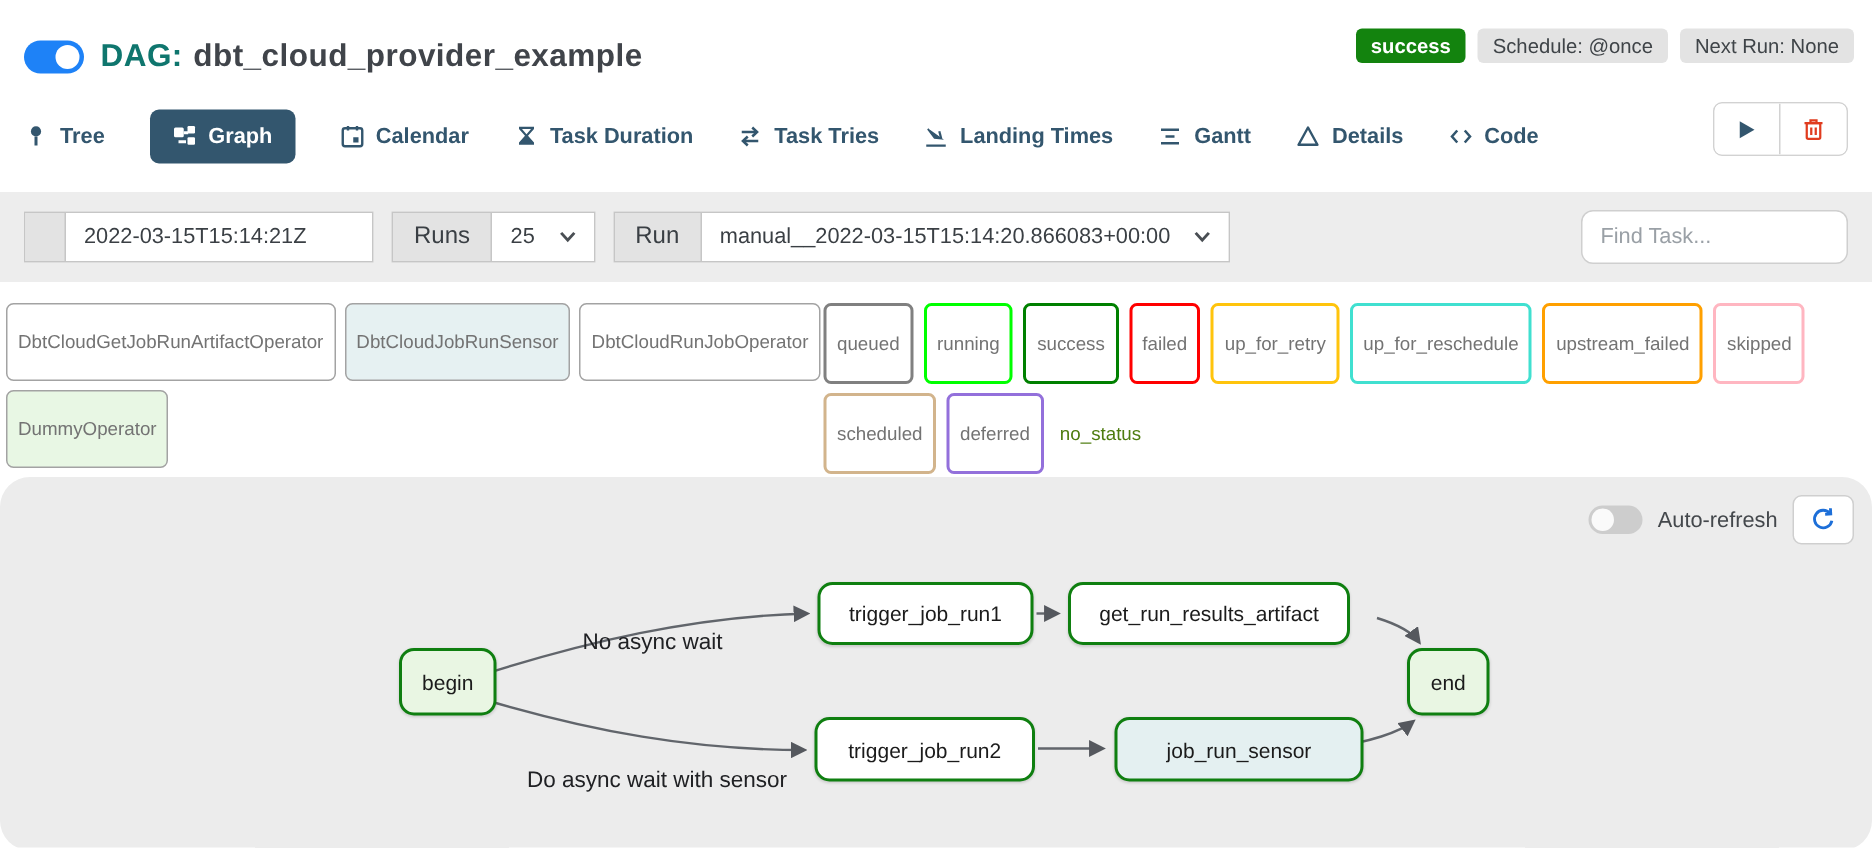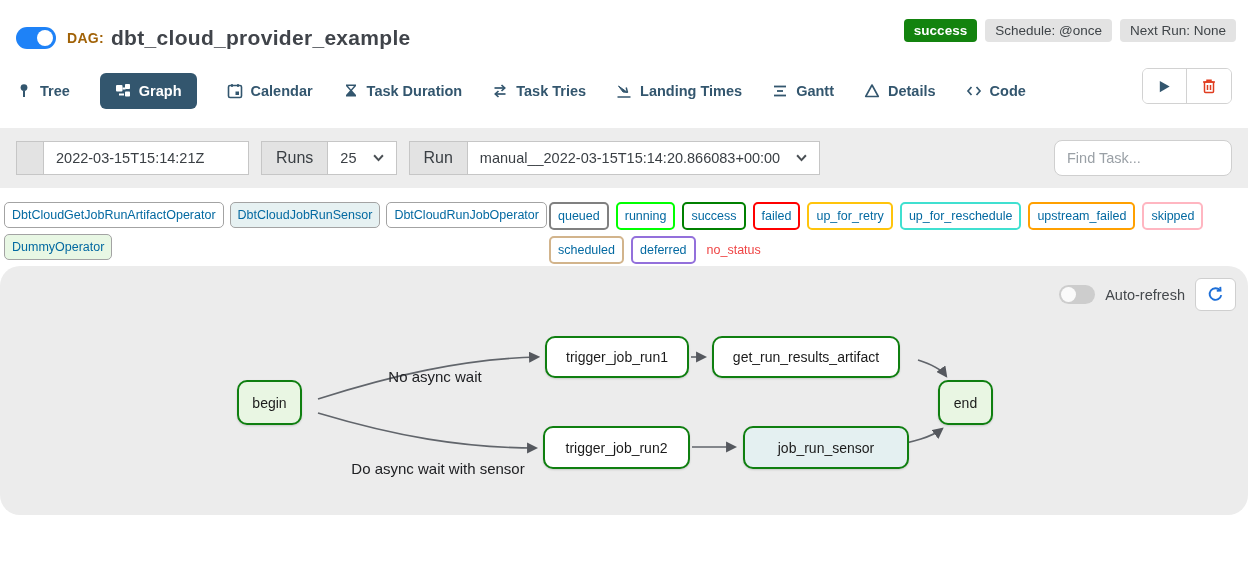--- a/index.html
+++ b/index.html
@@ -4,21 +4,21 @@
 <style>
   * { box-sizing: border-box; margin: 0; padding: 0; }
   html,body { width:1248px; height:565px; overflow:hidden; background:#fff;
     font-family:"Liberation Sans","DejaVu Sans",sans-serif; color:#3c4043; }
 
   
   .header { position:relative; padding:26px 16px 0 16px; display:flex; align-items:center; }
   .toggle-on { width:40px; height:22px; border-radius:11px; background:#1e82f7; position:relative;
     display:inline-block; cursor:pointer; }
   .toggle-on .knob { position:absolute; right:3px; top:3px; width:16px; height:16px; border-radius:50%; background:#fff; }
-  .dag-prefix { color:#a16207; font-size:14px; font-weight:700; margin-left:11px; letter-spacing:.3px; }
+  .dag-prefix { color:#0f766e; font-size:21px; font-weight:700; margin-left:11px; letter-spacing:.3px; }
   .dag-id { color:#40444a; font-size:21px; font-weight:700; margin-left:7px; letter-spacing:.3px; }
   .header-badges { position:absolute; top:19px; right:12px; display:flex; gap:8px; }
   .badge { font-size:13.5px; padding:4px 10px; border-radius:4px; font-weight:600; }
   .badge-success { background:#13830e; color:#fff; }
   .badge-gray { background:#e3e3e3; color:#3f4448; font-weight:500; }
 
   
   .tabbar { margin-top:20px; padding:0 16px; position:relative; display:flex; align-items:center; height:42px; }
   #tabs { display:flex; align-items:center; gap:30px; }
   .tab { display:flex; align-items:center; gap:8px; color:#33566e; font-size:14.5px; font-weight:600; cursor:pointer; white-space:nowrap; }
@@ -48,24 +48,24 @@
   .find-input { margin-left:auto; height:36px; width:178px; border:1px solid #cfcfcf; border-radius:8px;
     padding:0 12px; font-size:14.5px; color:#3a3f44; background:#fff; outline:none; font-family:inherit; }
   .find-input::placeholder { color:#9aa0a6; }
   .update-btn { height:34px; background:#fff; border:1.5px solid #1d7bf0; color:#1d7bf0; border-radius:6px;
     padding:0 16px; font-size:14.5px; font-weight:500; cursor:pointer; font-family:inherit; }
 
   
   .legend { margin-top:14px; padding:0 4px; display:flex; align-items:flex-start; }
   #legend-ops { width:545px; display:flex; flex-wrap:wrap; gap:6px; }
   #legend-statuses { flex:1; display:flex; flex-wrap:wrap; gap:6px 7px; align-items:center; }
-  .lbadge { font-size:12.5px; color:#0369a1; border-radius:5px; padding:5px 7px; white-space:nowrap; }
+  .lbadge { font-size:12.5px; color:#737373; border-radius:5px; padding:18px 7px; white-space:nowrap; }
   .op-badge { border:1.5px solid #a3a3a3; }
   .st-badge { border:2px solid; background:#fff; }
-  .st-plain { border:none; padding:2px 4px; color:#ef4444; }
+  .st-plain { border:none; padding:2px 4px; color:#4d7c0f; }
 
   
   .graph-panel { margin-top:2px; position:relative; background:#ececec; height:249px;border-radius:20px; }
   .autorefresh { position:absolute; top:12px; right:12px; display:flex; align-items:center; gap:10px; z-index:5; }
   .toggle-off { width:36px; height:19px; border-radius:10px; background:#cdcdcd; position:relative; cursor:pointer; }
   .toggle-off .knob { position:absolute; left:2px; top:2px; width:15px; height:15px; border-radius:50%; background:#fafafa; }
   .ar-label { font-size:14.5px; color:#44484c; }
   .refresh-btn { background:#fff; border:1px solid #cfcfcf; border-radius:6px; padding:7px 11px; cursor:pointer;
     display:flex; align-items:center; }
   #edges { position:absolute; left:0; top:0; }
@@ -291,21 +291,21 @@
     <g fill="none" stroke="#61656b" stroke-width="1.6">
       <path d="M318,133 C390,110 462,93 538,91" marker-end="url(#arrow)"></path>
       <path d="M318,147 C395,170 462,182 536,182" marker-end="url(#arrow)"></path>
       <path d="M691,91 L705,91" marker-end="url(#arrow)"></path>
       <path d="M692,181 L735,181" marker-end="url(#arrow)"></path>
       <path d="M918,94 C931,98 941,103 946,110" marker-end="url(#arrow)"></path>
       <path d="M887,180 C913,177 933,170 942,163" marker-end="url(#arrow)"></path>
     </g>
   </svg>
   <div id="nodes">
-      <div class="node" style="left: 237px; top: 114px; width: 65px; height: 45px; background: rgb(233, 246, 227); border-color: rgb(15, 127, 16);">begin</div>
+      <div class="node" style="left: 266px; top: 114px; width: 65px; height: 45px; background: rgb(233, 246, 227); border-color: rgb(15, 127, 16);">begin</div>
       <div class="node" style="left: 545px; top: 70px; width: 144px; height: 42px; background: rgb(255, 255, 255); border-color: rgb(15, 127, 16);">trigger_job_run1</div>
       <div class="node" style="left: 712px; top: 70px; width: 188px; height: 42px; background: rgb(255, 255, 255); border-color: rgb(15, 127, 16);">get_run_results_artifact</div>
       <div class="node" style="left: 938px; top: 114px; width: 55px; height: 45px; background: rgb(233, 246, 227); border-color: rgb(15, 127, 16); text-align: right;">end</div>
       <div class="node" style="left: 543px; top: 160px; width: 147px; height: 43px; background: rgb(255, 255, 255); border-color: rgb(15, 127, 16);">trigger_job_run2</div>
       <div class="node" style="left: 743px; top: 160px; width: 166px; height: 43px; background: rgb(228, 240, 241); border-color: rgb(15, 127, 16);">job_run_sensor</div>
     </div>
   <div id="edge-labels">
       <div class="edge-label" style="left: 435px; top: 110px;">No async wait</div>
       <div class="edge-label" style="left: 438px; top: 202px;">Do async wait with sensor</div>
     </div>

